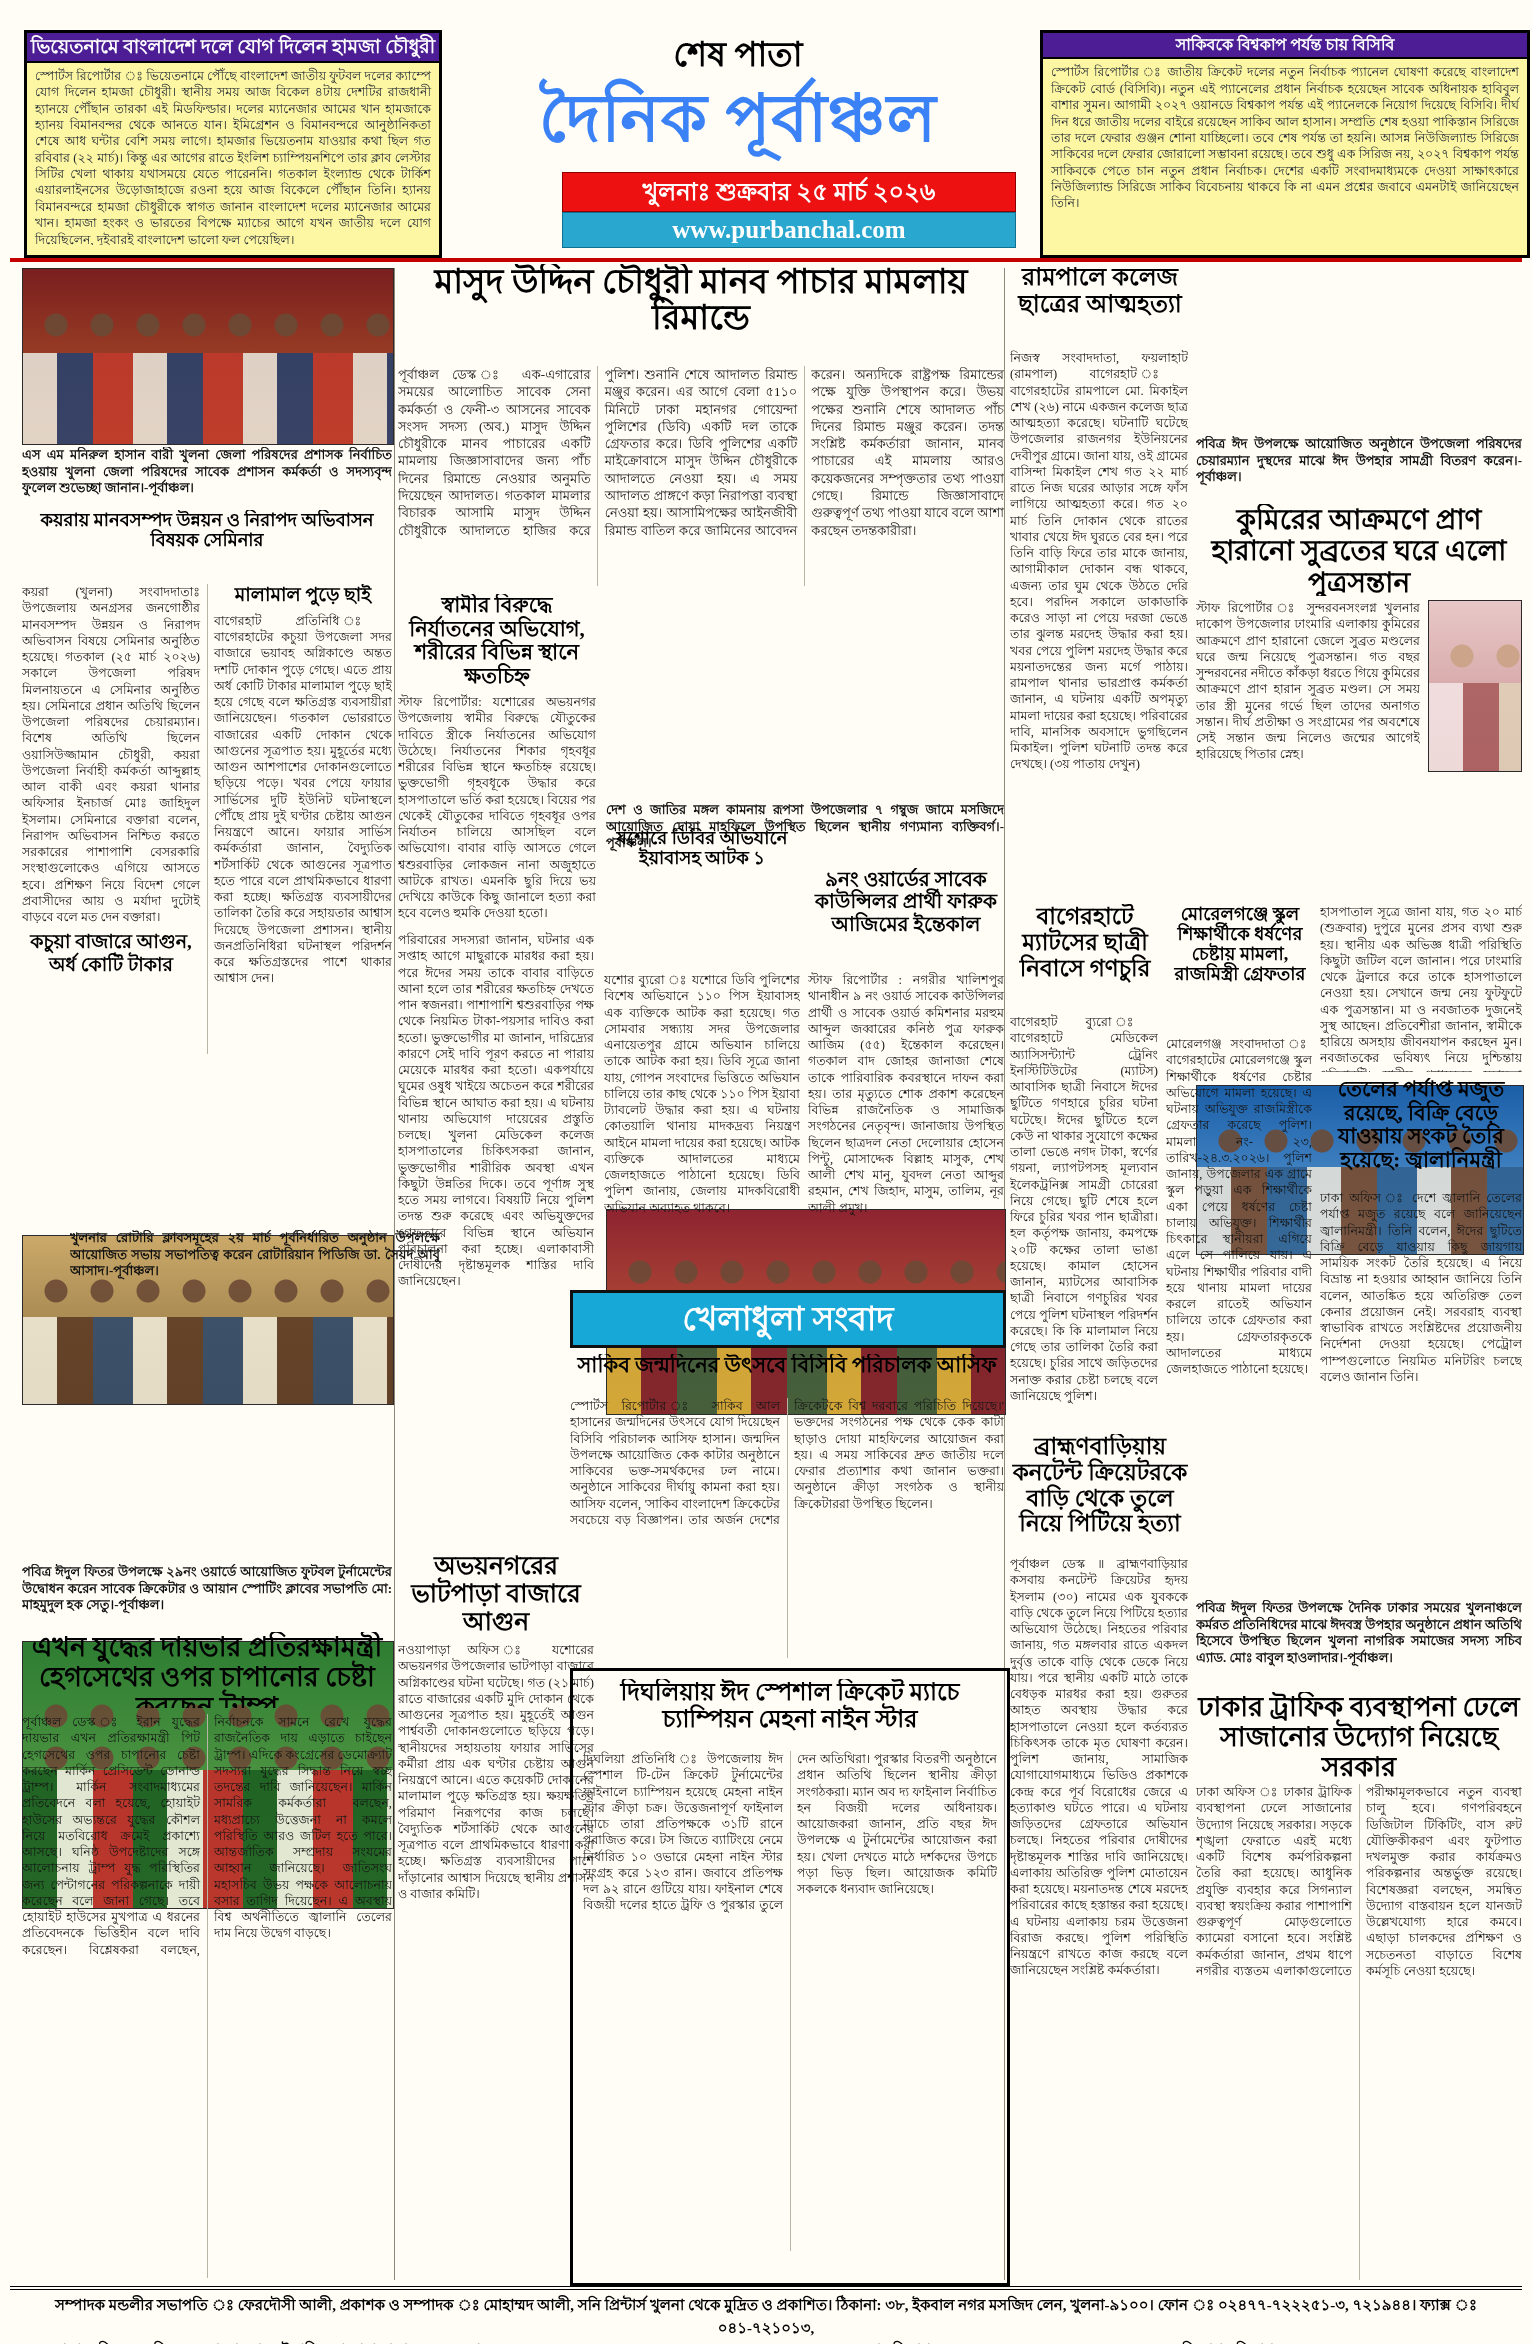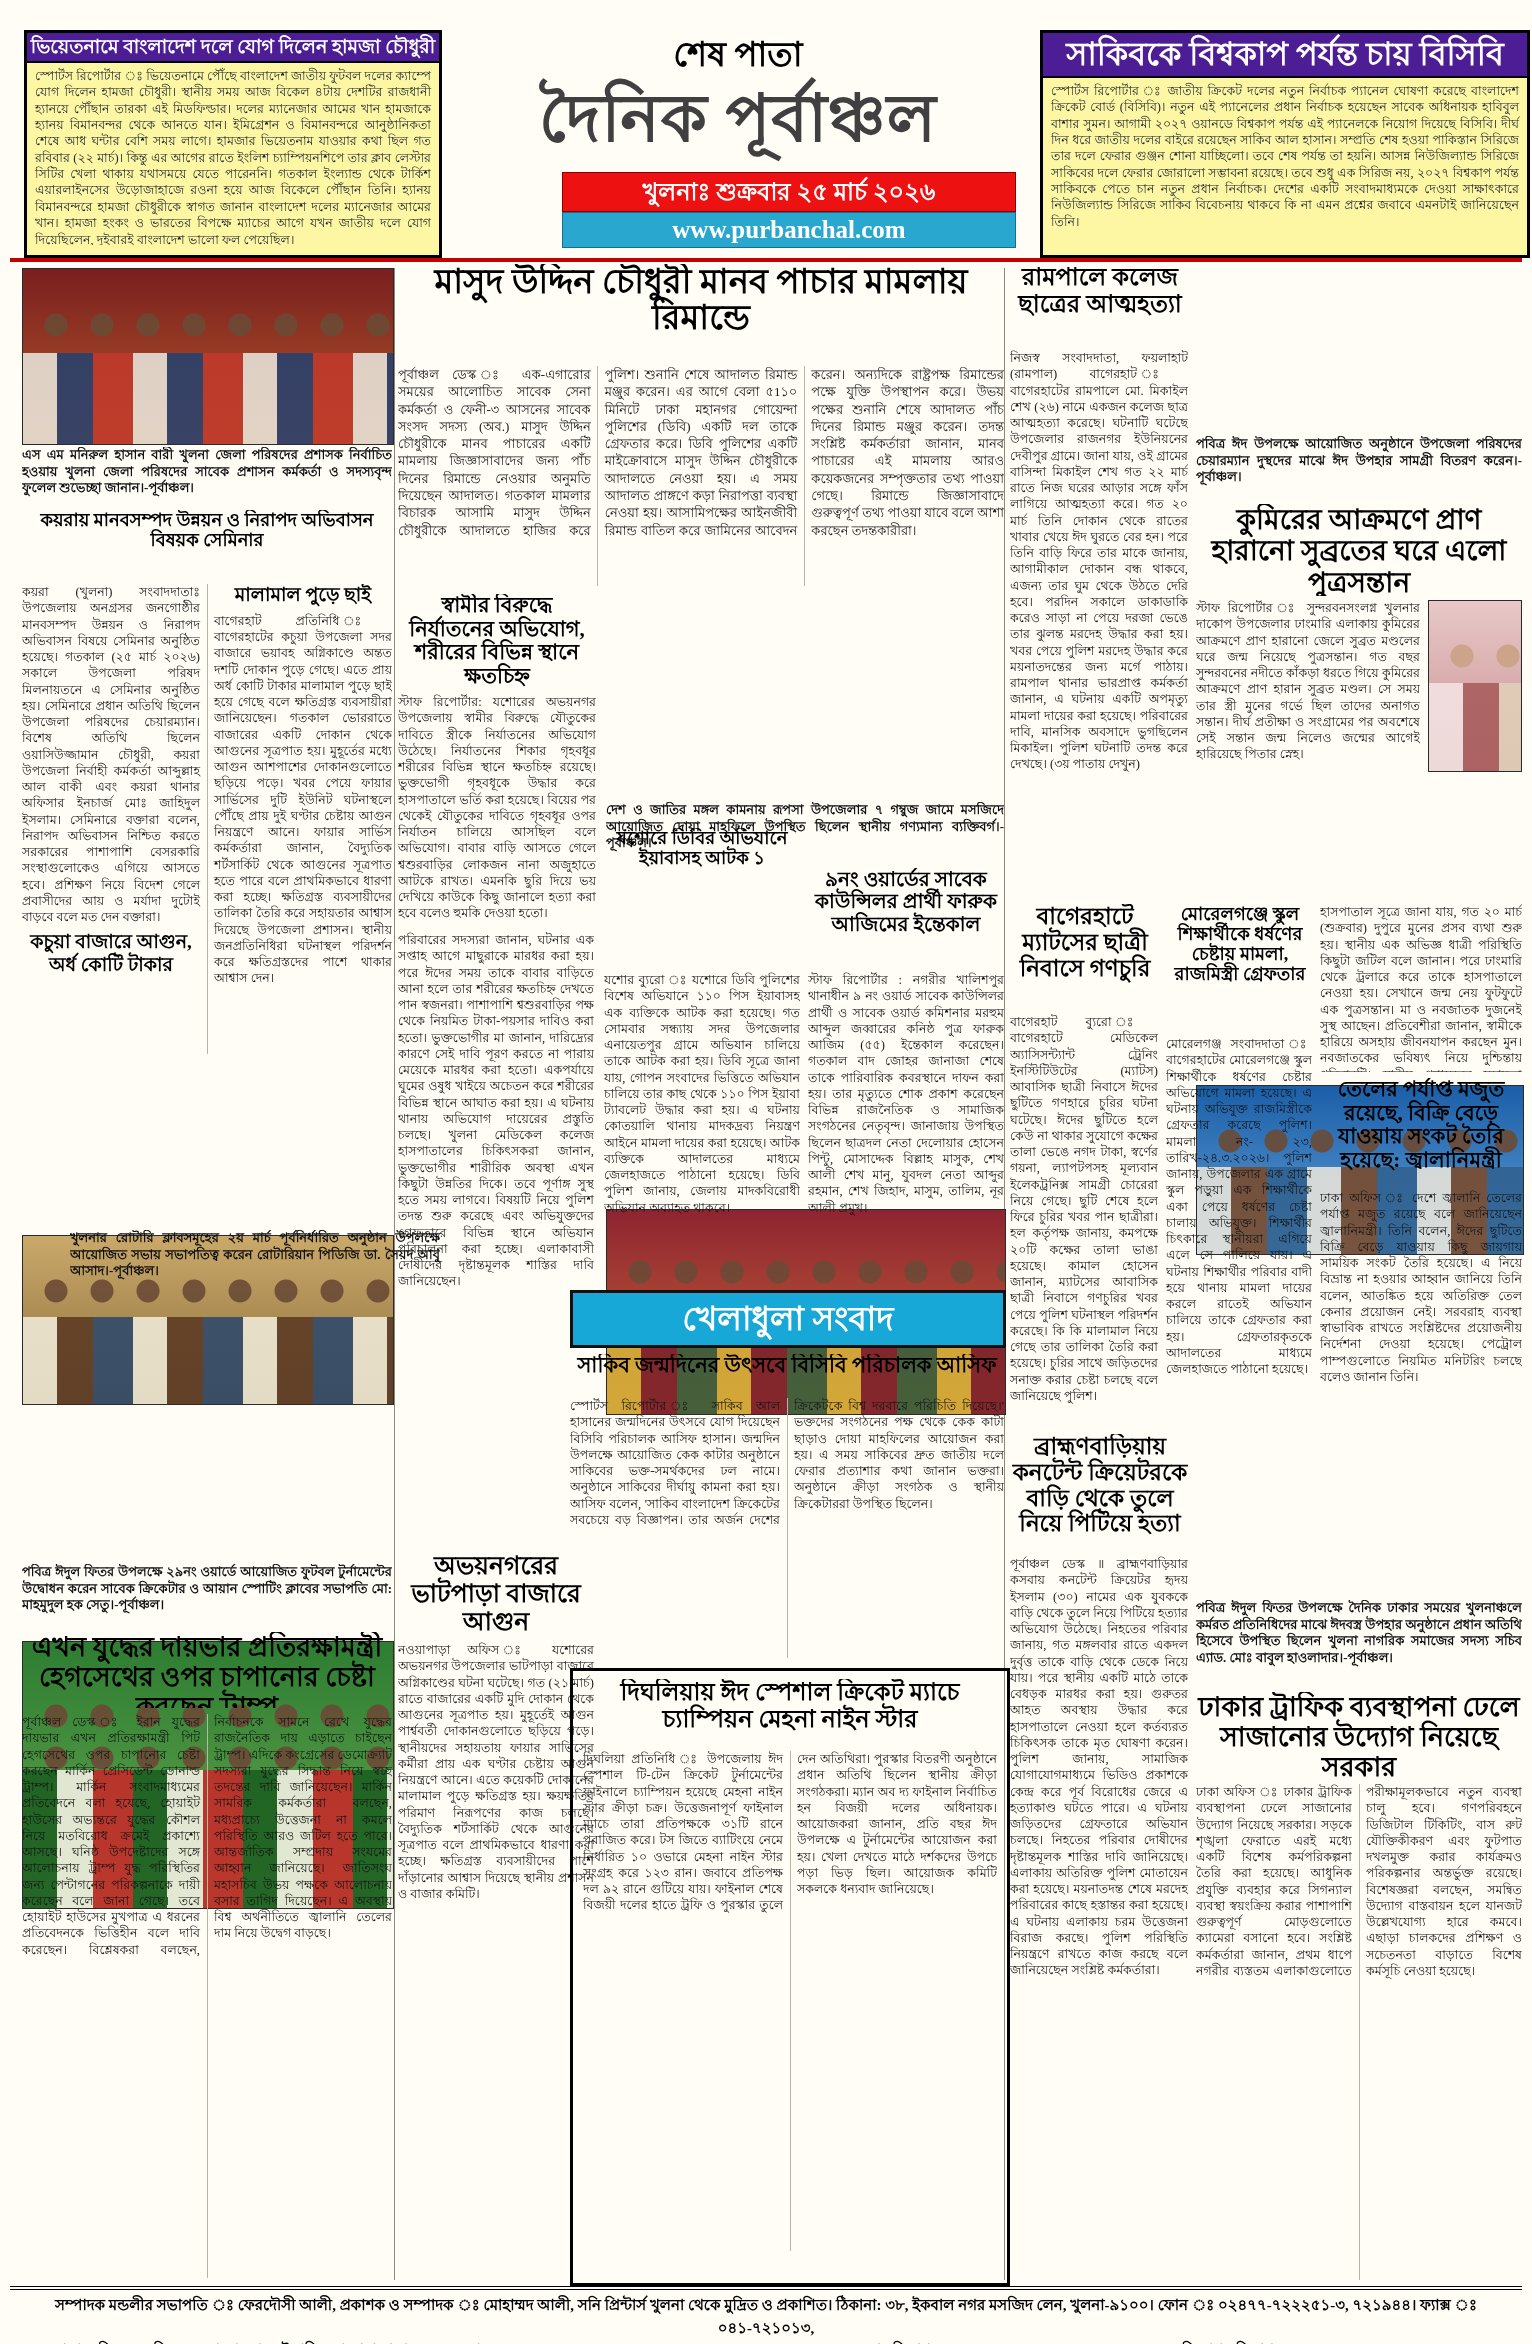--- a/index.html
+++ b/index.html
@@ -40,27 +40,27 @@
 
 <div id="page">
 
   <div class="abs newsbox" style="left:24px;top:30px;width:412px;height:222px;">
     <div class="bar" style="font-size:19px;">ভিয়েতনামে বাংলাদেশ দলে যোগ দিলেন হামজা চৌধুরী</div>
     <div class="nb-body" style="height:172px;">স্পোর্টস রিপোর্টার ঃ ভিয়েতনামে পৌঁছে বাংলাদেশ জাতীয় ফুটবল দলের ক্যাম্পে যোগ দিলেন হামজা চৌধুরী। স্থানীয় সময় আজ বিকেল ৪টায় দেশটির রাজধানী হ্যানয়ে পৌঁছান তারকা এই মিডফিল্ডার। দলের ম্যানেজার আমের খান হামজাকে হ্যানয় বিমানবন্দর থেকে আনতে যান। ইমিগ্রেশন ও বিমানবন্দরে আনুষ্ঠানিকতা শেষে আধ ঘন্টার বেশি সময় লাগে। হামজার ভিয়েতনাম যাওয়ার কথা ছিল গত রবিবার (২২ মার্চ)। কিন্তু এর আগের রাতে ইংলিশ চ্যাম্পিয়নশিপে তার ক্লাব লেস্টার সিটির খেলা থাকায় যথাসময়ে যেতে পারেননি। গতকাল ইংল্যান্ড থেকে টার্কিশ এয়ারলাইনসের উড়োজাহাজে রওনা হয়ে আজ বিকেলে পৌঁছান তিনি। হ্যানয় বিমানবন্দরে হামজা চৌধুরীকে স্বাগত জানান বাংলাদেশ দলের ম্যানেজার আমের খান। হামজা হংকং ও ভারতের বিপক্ষে ম্যাচের আগে যখন জাতীয় দলে যোগ দিয়েছিলেন, দুইবারই বাংলাদেশ ভালো ফল পেয়েছিল।</div>
   </div>
 
   <div class="abs" style="left:440px;top:28px;width:596px;text-align:center;">
     <div style="font-size:34px;font-weight:bold;color:#000;">শেষ পাতা</div>
-    <div style="font-size:66px;font-weight:900;line-height:1.02;color:#404040;letter-spacing:1px;">দৈনিক পূর্বাঞ্চল</div>
+    <div style="font-size:66px;font-weight:900;line-height:1.02;color:#3b82f6;letter-spacing:1px;">দৈনিক পূর্বাঞ্চল</div>
   </div>
   <div class="abs" style="left:562px;top:172px;width:452px;height:38px;background:#ee1111;border:1px solid #8e0000;color:#fff;font-weight:bold;font-size:24px;line-height:38px;text-align:center;">খুলনাঃ শুক্রবার ২৫ মার্চ ২০২৬</div>
   <div class="abs" style="left:562px;top:212px;width:452px;height:34px;background:#2aa7cf;border:1px solid #11718f;color:#fff;font-weight:bold;font-size:25px;line-height:34px;text-align:center;font-family:'Liberation Serif','DejaVu Serif',serif;">www.purbanchal.com</div>
 
   <div class="abs newsbox" style="left:1040px;top:30px;width:484px;height:222px;">
-    <div class="bar" style="font-size:32px;">সাকিবকে  বিশ্বকাপ পর্যন্ত চায় বিসিবি</div>
+    <div class="bar" style="font-size:16px;">সাকিবকে  বিশ্বকাপ পর্যন্ত চায় বিসিবি</div>
     <div class="nb-body" style="height:166px;">স্পোর্টস রিপোর্টার ঃ জাতীয় ক্রিকেট দলের নতুন নির্বাচক প্যানেল ঘোষণা করেছে বাংলাদেশ ক্রিকেট বোর্ড (বিসিবি)। নতুন এই প্যানেলের প্রধান নির্বাচক হয়েছেন সাবেক অধিনায়ক হাবিবুল বাশার সুমন। আগামী ২০২৭ ওয়ানডে বিশ্বকাপ পর্যন্ত এই প্যানেলকে নিয়োগ দিয়েছে বিসিবি। দীর্ঘ দিন ধরে জাতীয় দলের বাইরে রয়েছেন সাকিব আল হাসান। সম্প্রতি শেষ হওয়া পাকিস্তান সিরিজে তার দলে ফেরার গুঞ্জন শোনা যাচ্ছিলো। তবে শেষ পর্যন্ত তা হয়নি। আসন্ন নিউজিল্যান্ড সিরিজে সাকিবের দলে ফেরার জোরালো সম্ভাবনা রয়েছে। তবে শুধু এক সিরিজ নয়, ২০২৭ বিশ্বকাপ পর্যন্ত সাকিবকে পেতে চান নতুন প্রধান নির্বাচক। দেশের একটি সংবাদমাধ্যমকে দেওয়া সাক্ষাৎকারে নিউজিল্যান্ড সিরিজে সাকিব বিবেচনায় থাকবে কি না এমন প্রশ্নের জবাবে এমনটাই জানিয়েছেন তিনি।</div>
   </div>
 
   <div class="abs" style="left:10px;top:258px;width:1512px;height:4px;background:#c40000;"></div>
 
   <div class="abs vrule" style="left:394px;top:268px;height:2012px;"></div>
   <div class="abs vrule" style="left:1004px;top:268px;height:2012px;"></div>
 
   <div class="abs photo ph-a" style="left:22px;top:268px;width:370px;height:175px;"></div>
   <div class="abs caption" style="left:22px;top:447px;width:370px;height:60px;">এস এম মনিরুল হাসান বারী খুলনা জেলা পরিষদের প্রশাসক নির্বাচিত হওয়ায় খুলনা জেলা পরিষদের সাবেক প্রশাসন কর্মকর্তা ও সদস্যবৃন্দ ফুলেল শুভেচ্ছা জানান।-পূর্বাঞ্চল।</div>

